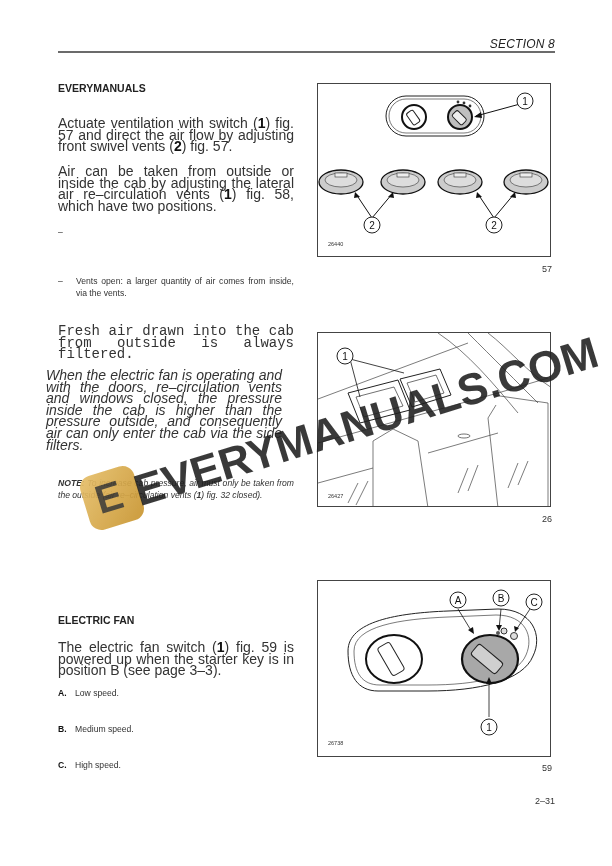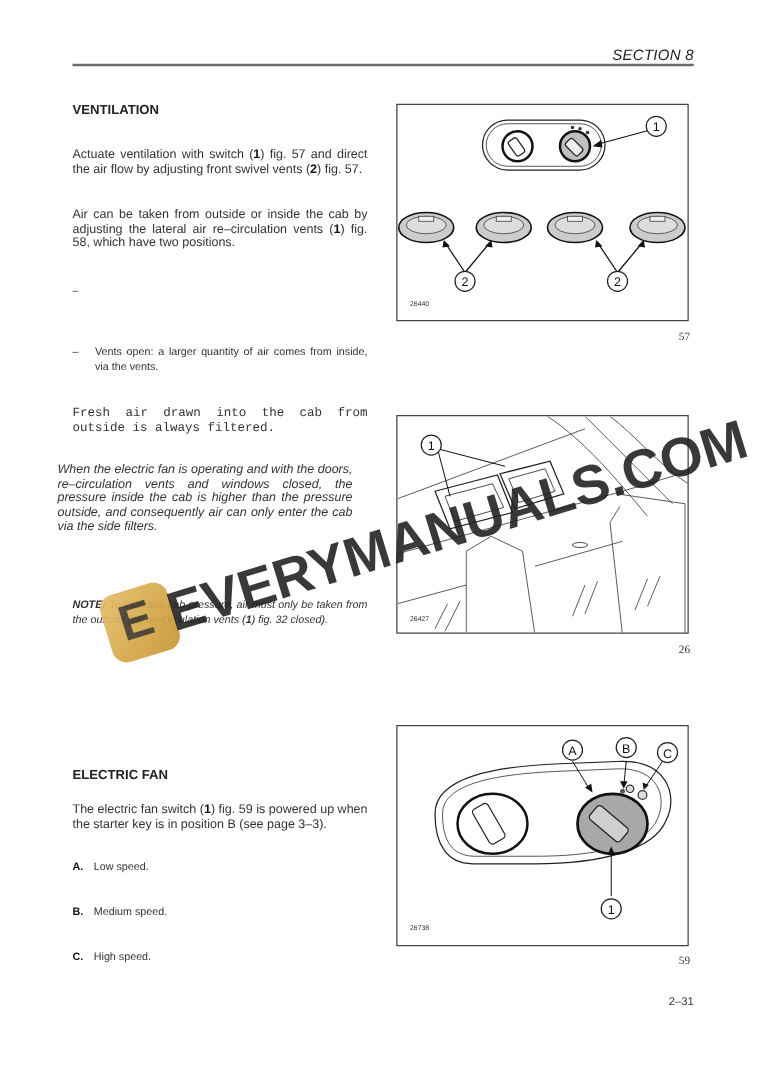--- a/index.html
+++ b/index.html
@@ -2,46 +2,46 @@
 <html><head>
 <meta charset="utf-8">
 <style>
   html, body { margin:0; padding:0; background:#ffffff; }
   body { width:612px; height:866px; position:relative; overflow:hidden;
          font-family:"Liberation Sans", sans-serif; color:#1a1a1a; }
   .abs { position:absolute; }
   .section-title { right:57px; top:37px; font-size:12px; font-style:italic; color:#222; letter-spacing:0.2px; }
   .header-rule { left:58px; top:51px; width:497px; height:2px; background:#6b6b6b; }
   .h { font-weight:bold; font-size:10.5px; color:#222; }
-  .p { font-size:10px; line-height:11.6px; color:#333; text-align:justify; width:236px; }
+  .p { font-size:14px; line-height:11.6px; color:#333; text-align:justify; width:236px; }
   .p b { color:#111; }
   .bullet { font-size:8.6px; line-height:11.6px; color:#333; width:236px; display:flex; text-align:justify; }
   .bullet .dash { width:18px; flex:0 0 18px; }
   .note { font-size:8.6px; line-height:11.6px; color:#333; font-style:italic; width:236px; text-align:justify; }
   .note .lbl { font-weight:bold; }
   .item { font-size:8.6px; line-height:11.6px; color:#333; display:flex; }
   .item .key { font-weight:bold; width:17px; flex:0 0 17px; color:#111; }
   .fig { left:317px; width:234px; border:1.5px solid #444; background:#fff; box-sizing:border-box; overflow:hidden; }
   .fig svg { position:absolute; left:0; top:0; }
   .fig-code { position:absolute; left:10px; font-size:5.5px; color:#333; }
-  .fig-num { right:60px; font-size:9px; color:#333;font-family:Liberation Serif, serif; }
+  .fig-num { right:60px; font-size:9px; color:#333; }
   .page-num { right:57px; top:796px; font-size:9px; color:#333; }
   .wm { left:62px; top:404px; font-size:44px; font-weight:bold; color:rgba(30,30,30,0.88);
         transform:rotate(-17deg); transform-origin:left top; letter-spacing:0px; white-space:nowrap; }
   .wm-logo { left:84px; top:470px; width:56px; height:56px; border-radius:12px;
              background:linear-gradient(135deg,#e6bf6a,#c8942e); transform:rotate(-17deg); opacity:0.92; }
   .wm-logo span { position:absolute; left:12px; top:4px; font-size:40px; font-weight:bold; color:rgba(40,40,40,0.85); }
 </style>
 </head>
 <body>
 
 <div class="abs section-title">SECTION 8</div>
 <div class="abs header-rule"></div>
 
-<div class="abs h" style="left:58px; top:82px;">VENTILATION</div>
+<div class="abs h" style="left:58px; top:82px;">EVERYMANUALS</div>
 
 <div class="abs p" style="left:58px; top:118px;">
   <span>Actuate ventilation with switch (</span><b>1</b><span>) fig. 57 and direct the air flow by adjusting front swivel vents (</span><b>2</b><span>) fig. 57.</span>
 </div>
 
 <div class="abs p" style="left:58px; top:166px;">
   <span>Air can be taken from outside or inside the cab by adjusting the lateral air re–circulation vents (</span><b>1</b><span>) fig. 58, which have two positions.</span>
 </div>
 
 <div class="abs bullet" style="left:58px; top:227px;">

